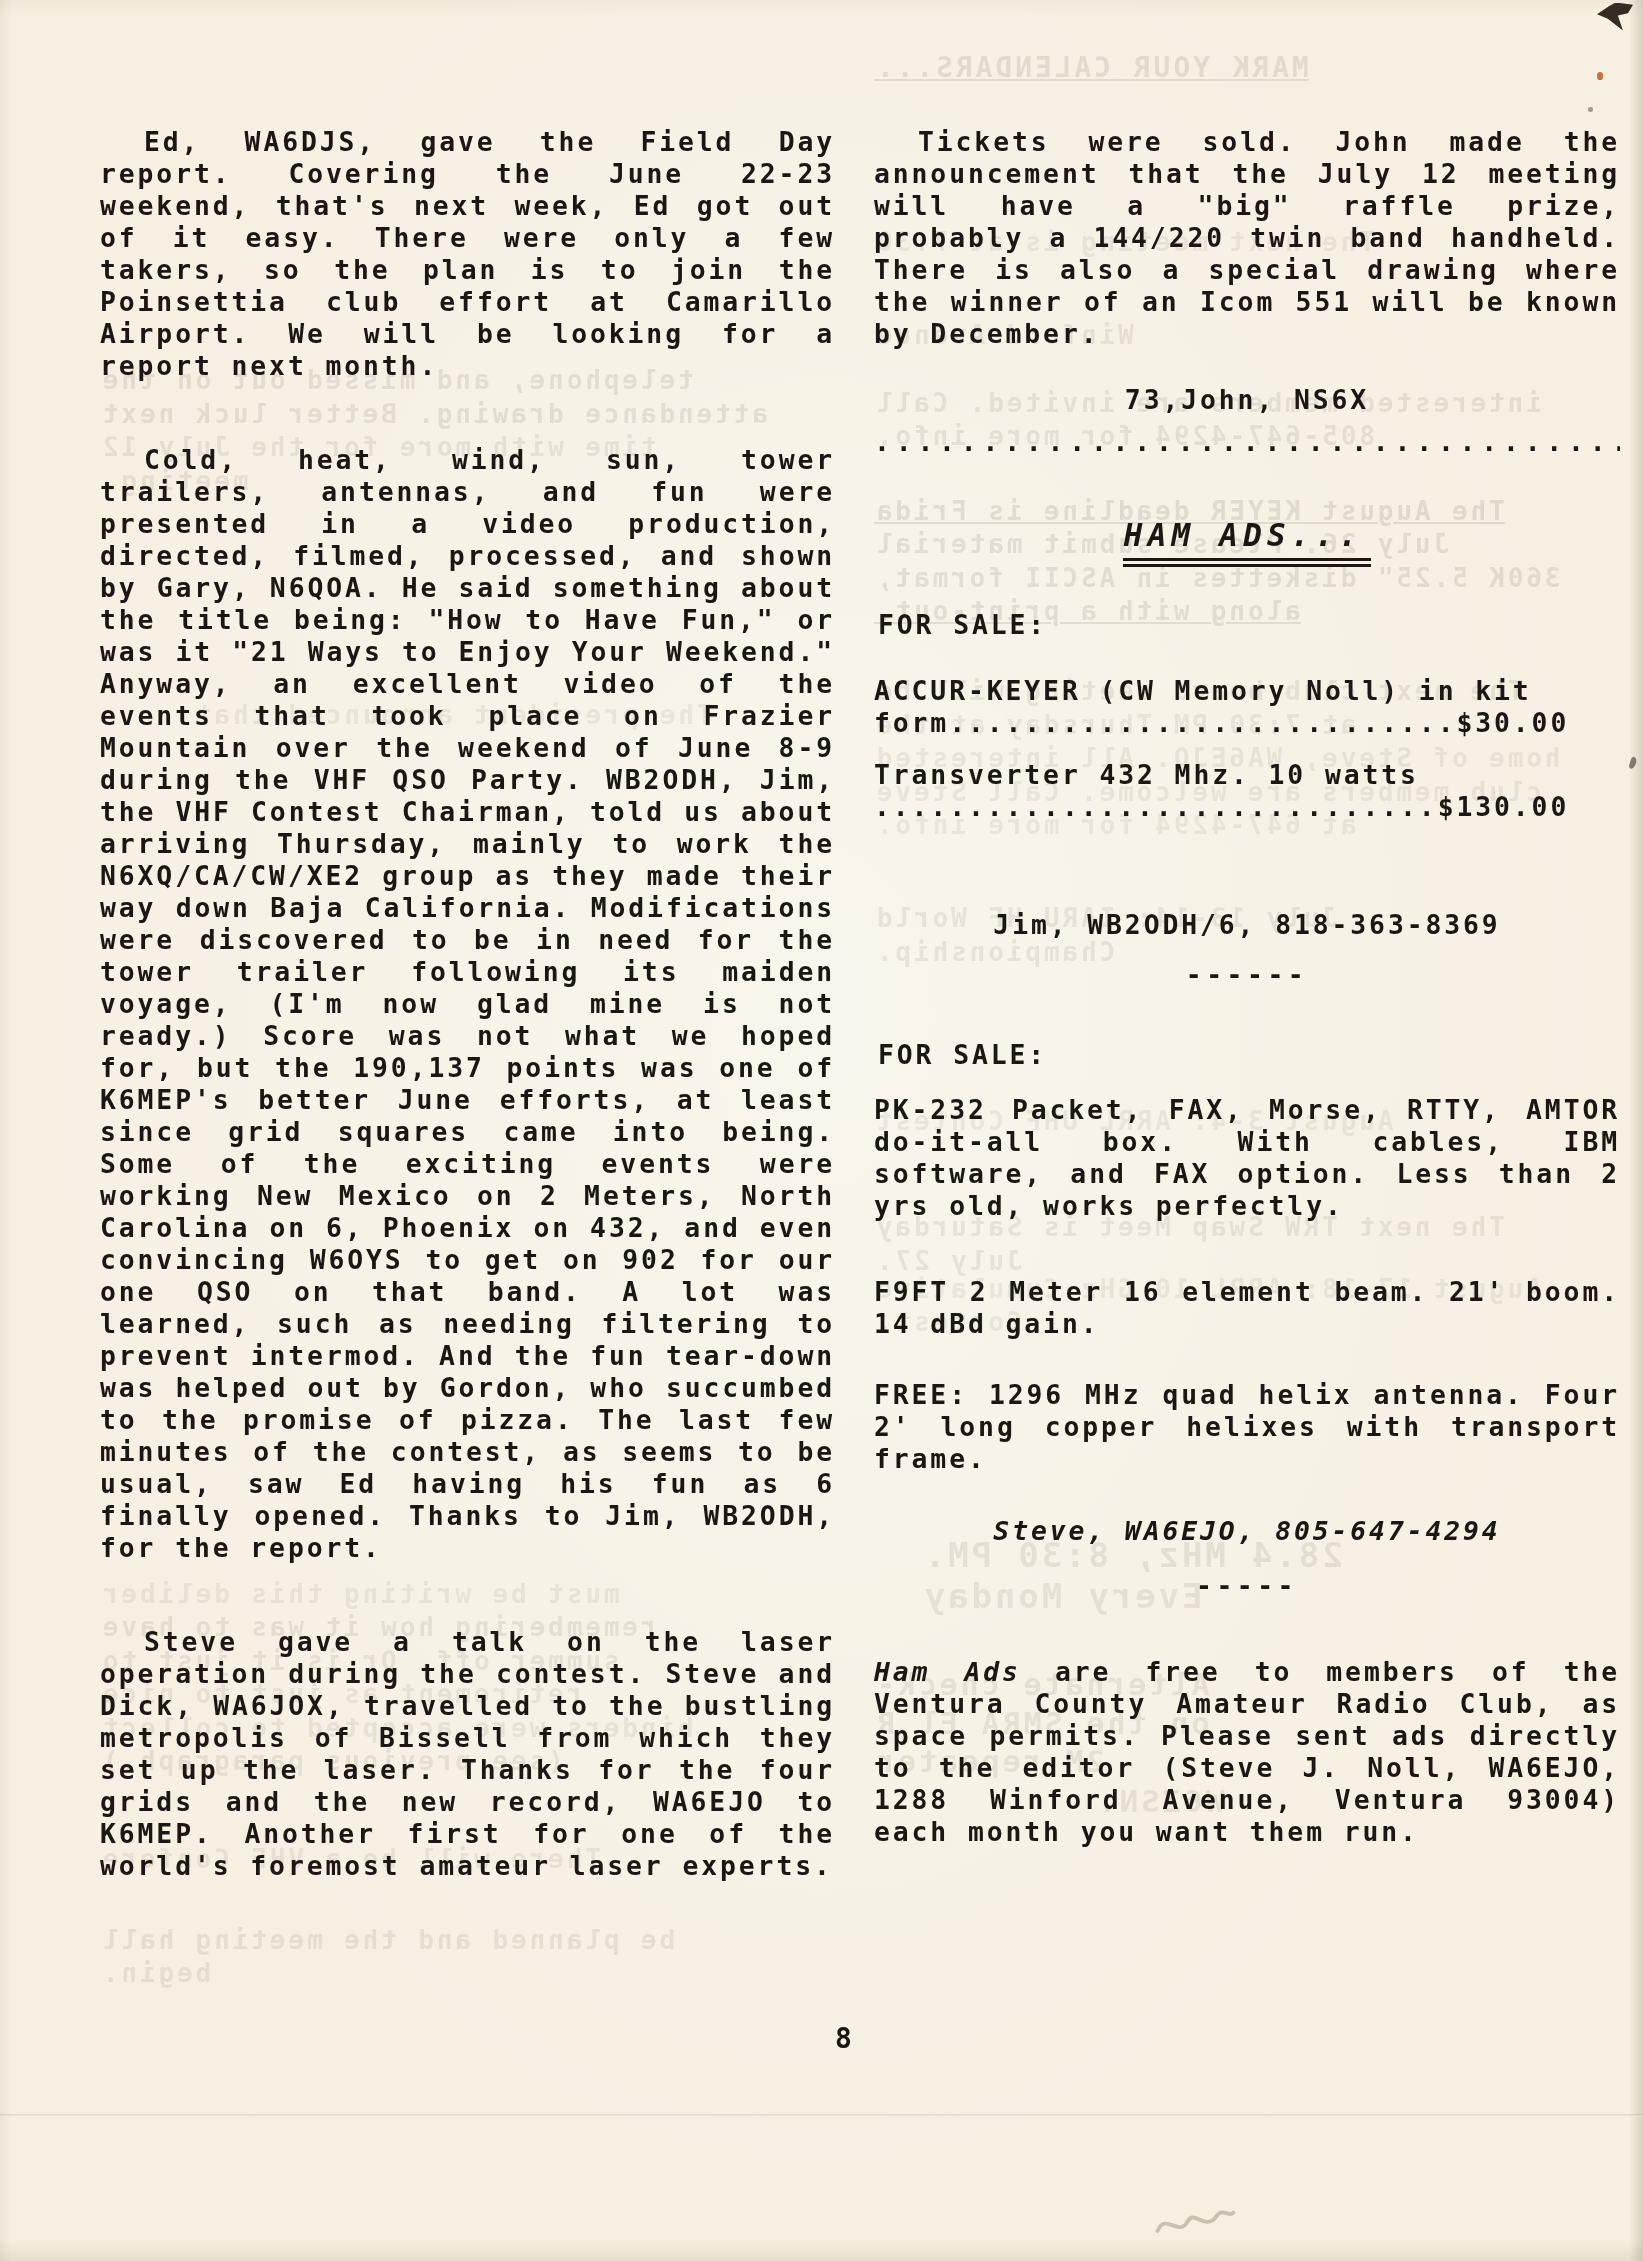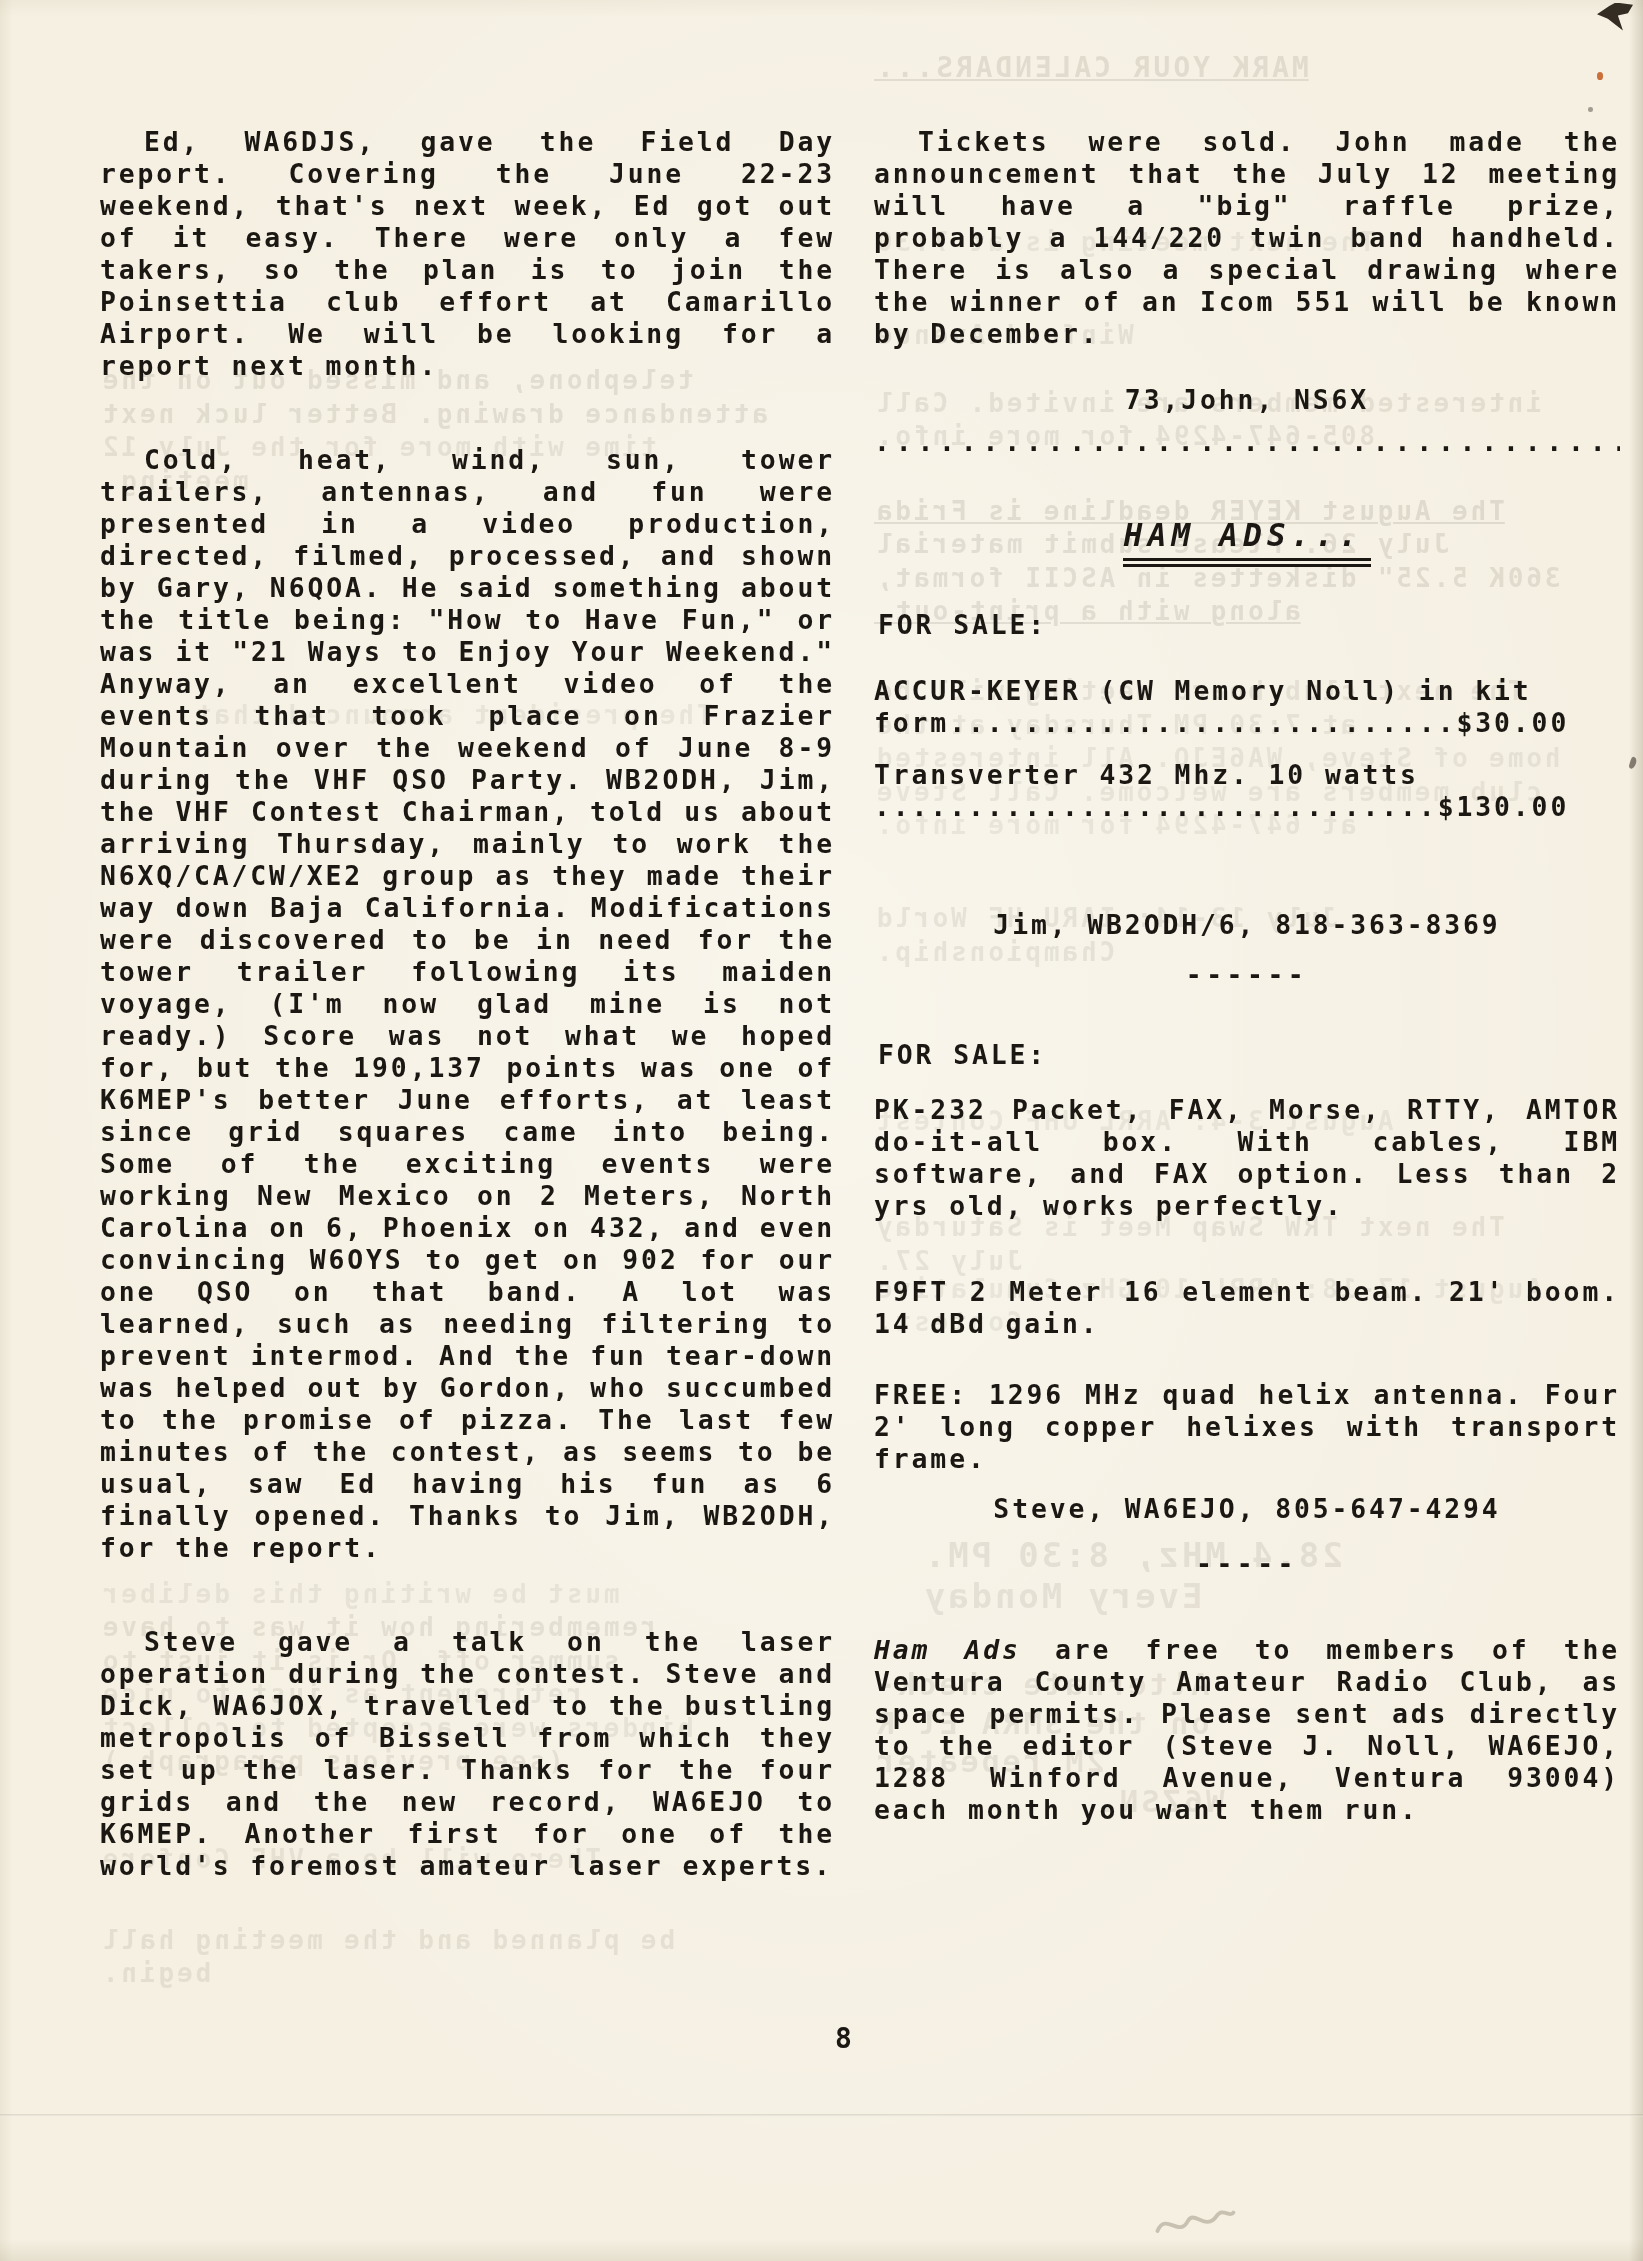--- a/index.html
+++ b/index.html
@@ -45,21 +45,21 @@
   }
   .ham-ads .hdr::after {
     content:""; position:absolute; left:0; right:0; bottom:-9px;
     height:3.2px; background:#1b1713;
   }
   .label { margin:48px 0 0 4px; }
   .ad-lines { margin-top:34px; }
   .ad-lines > div { white-space:nowrap; overflow:hidden; }
   .ad-lines.gap { margin-top:19.3px; }
   .contact { margin:86px 0 0 0; text-align:center; }
-  .contact.tight { margin-top:18px; }
+  .contact.tight { margin-top:40px;font-style:italic; }
   .dash-rule { margin-top:18px; text-align:center; letter-spacing:4.5px; font-weight:700; }
   .sp-lg { margin-top:54px; }
   .sp-md { margin-top:39px; }
   .sp-sm { margin-top:23px; }
   .italic { font-style:italic; }
   
   .bleed-layer { position:absolute; inset:0; z-index:1; }
   .bleed {
     position:absolute;
     transform:scaleX(-1);

